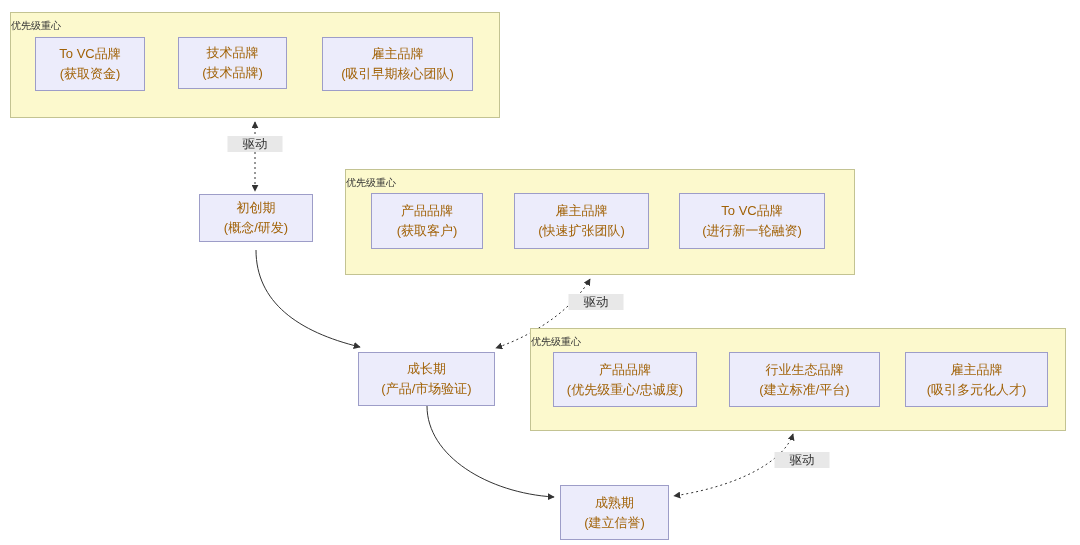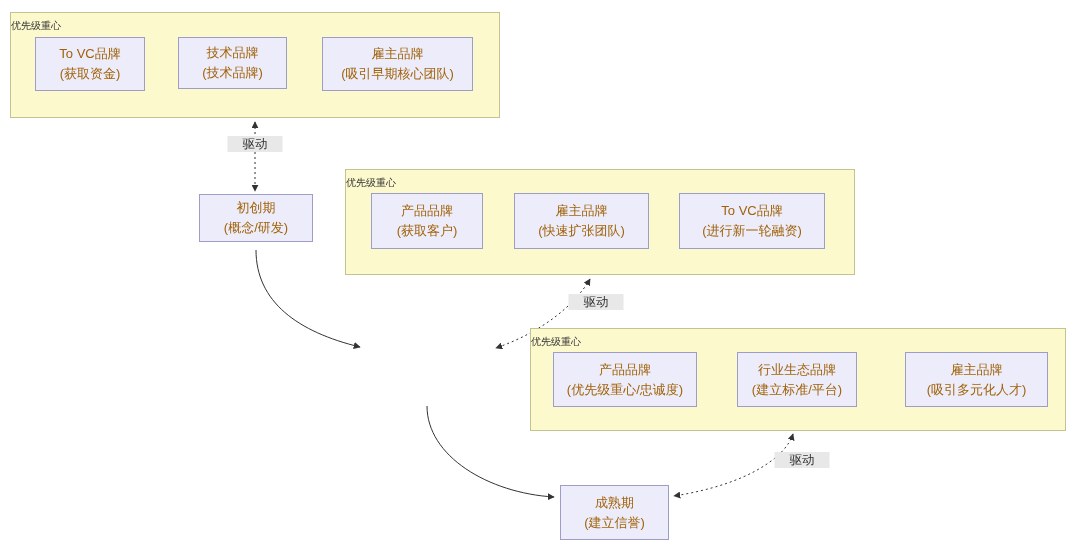--- a/index.html
+++ b/index.html
@@ -60,21 +60,21 @@
   .c1b2 { left: 178px; top: 37px;  width: 109px; height: 52px; }
   .c1b3 { left: 322px; top: 37px;  width: 151px; height: 54px; }
   
   .c2   { left: 345px; top: 169px; width: 510px; height: 106px; }
   .c2b1 { left: 371px; top: 193px; width: 112px; height: 56px; }
   .c2b2 { left: 514px; top: 193px; width: 135px; height: 56px; }
   .c2b3 { left: 679px; top: 193px; width: 146px; height: 56px; }
   
   .c3   { left: 530px; top: 328px; width: 536px; height: 103px; }
   .c3b1 { left: 553px; top: 352px; width: 144px; height: 55px; }
-  .c3b2 { left: 729px; top: 352px; width: 120px; height: 55px; margin-left: 8px; }
+  .c3b2 { left: 729px; top: 352px; width: 151px; height: 55px; }
   .c3b3 { left: 905px; top: 352px; width: 143px; height: 55px; }
   
   .s1 { left: 199px; top: 194px; width: 114px; height: 48px; text-align: right; }
   .s2 { left: 358px; top: 352px; width: 137px; height: 54px; }
   .s3 { left: 560px; top: 485px; width: 109px; height: 55px; }
   
   .l1 { left: 255px; top: 144px; }
   .l2 { left: 596px; top: 302px; }
   .l3 { left: 802px; top: 460px; }
 </style>
@@ -146,20 +146,24 @@
   </div>
   <div class="node c3b3">
     <span>雇主品牌</span>
     <span>(吸引多元化人才)</span>
   </div>
 
   <div class="node s1">
     <span>初创期</span>
     <span>(概念/研发)</span>
   </div>
+  <div class="node s2">
+    <span>成长期</span>
+    <span>(产品/市场验证)</span>
+  </div>
   <div class="node s3">
     <span>成熟期</span>
     <span>(建立信誉)</span>
   </div>
 
   <div class="edge-label l1">驱动</div>
   <div class="edge-label l2">驱动</div>
   <div class="edge-label l3">驱动</div>
 
 </div>

